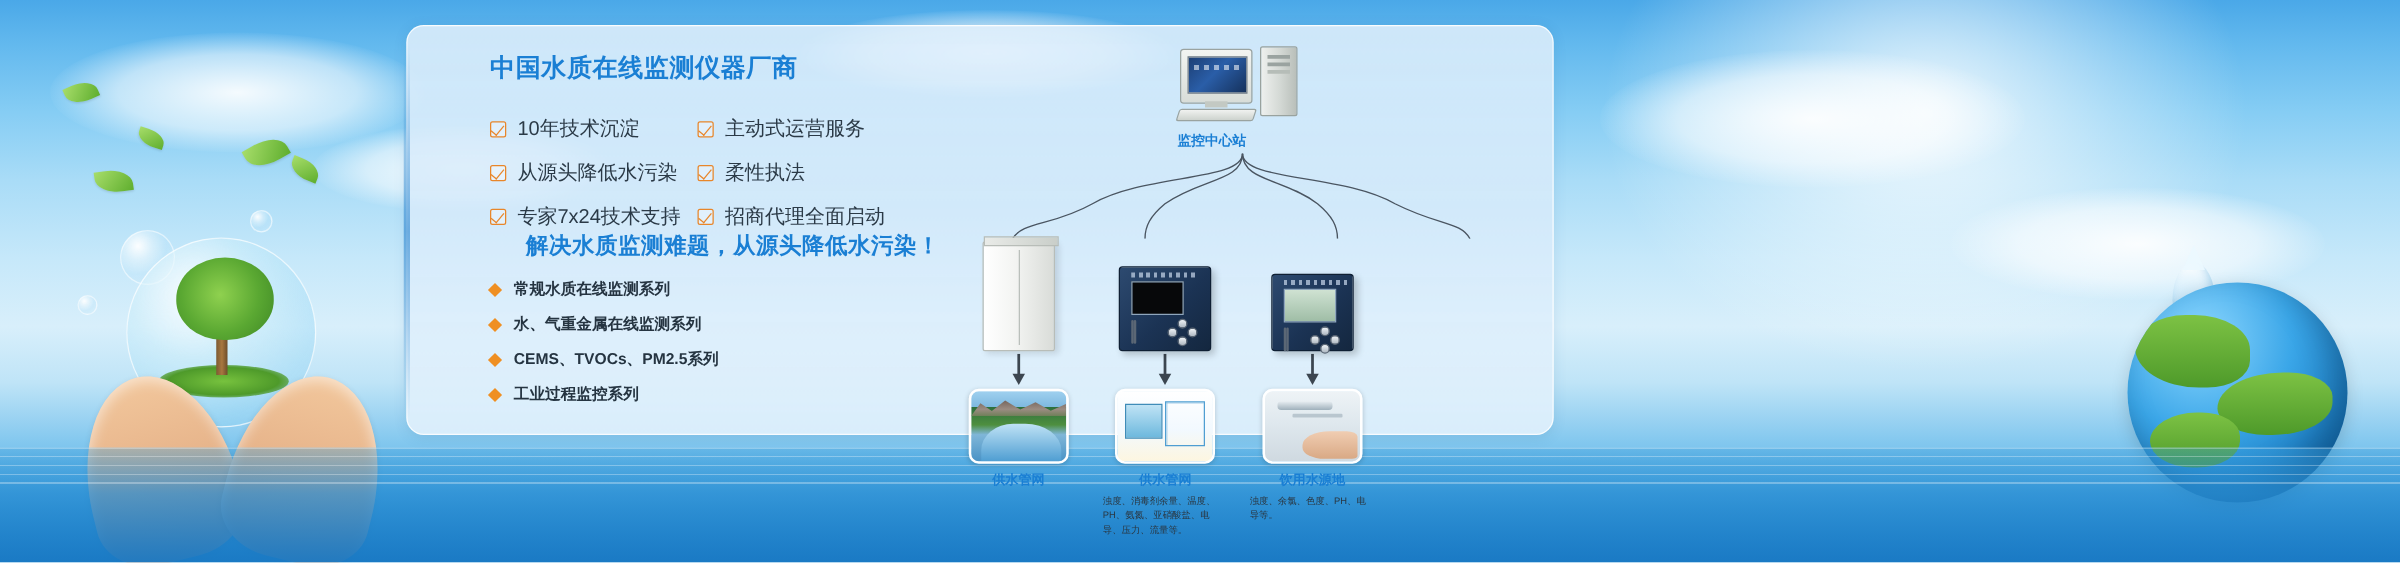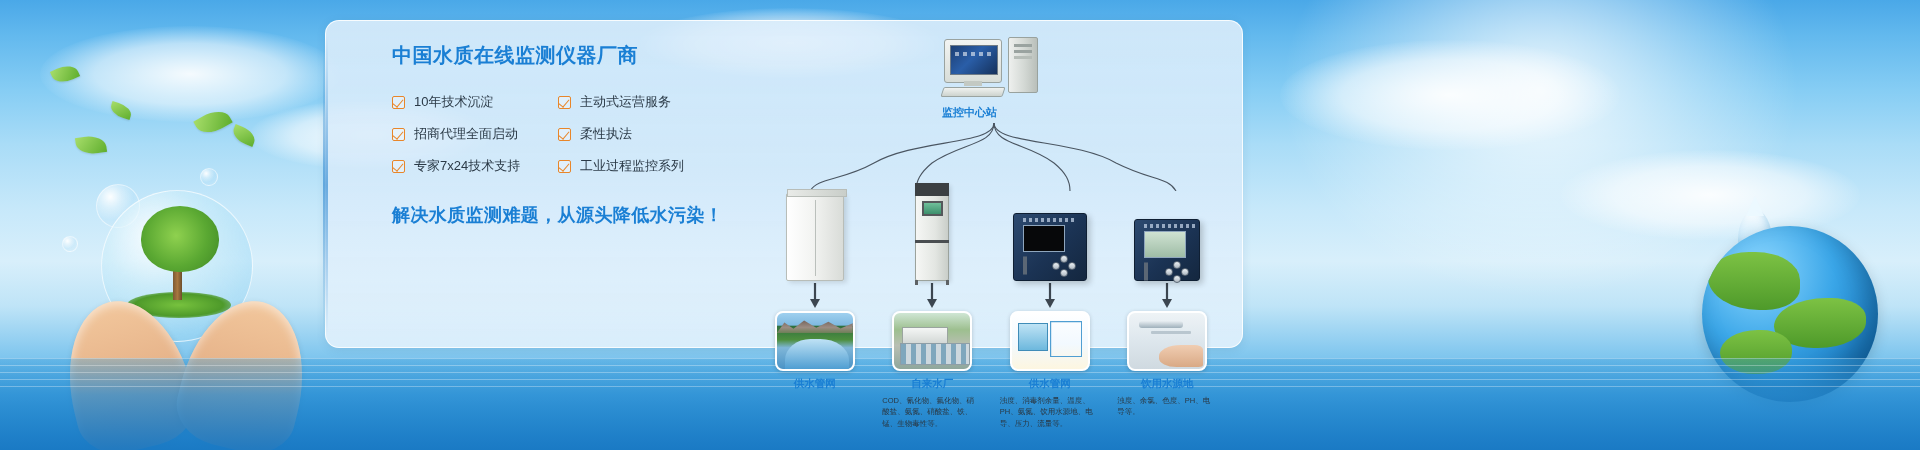--- a/index.html
+++ b/index.html
@@ -155,26 +155,26 @@
     width: 13px; height: 13px; flex: 0 0 13px;
     border: 1.6px solid #e8862a; border-radius: 2px;
     position: relative; background: rgba(255,255,255,.35);
   }
   .chk::after {
     content: ""; position: absolute; left: 2px; top: 0px;
     width: 5px; height: 9px;
     border-right: 1.8px solid #e8862a; border-bottom: 1.8px solid #e8862a;
     transform: rotate(40deg);
   }
-  .check-label { font-size: 13px; color: #2b3a47; white-space: nowrap; }
+  .check-label { font-size: 16px; color: #2b3a47; white-space: nowrap; }
 
   .headline2 {
-    margin-top: 28px;
     font-size: 18px; font-weight: bold; color: #1a7fd4; letter-spacing: .4px;
     white-space: nowrap;
+    text-align: right;
   }
   .bullets { margin-top: 15px; }
   .bullet-item { display: flex; align-items: center; gap: 11px; margin-bottom: 11px; }
   .diamond {
     width: 8px; height: 8px; flex: 0 0 8px;
     background: #ef8f22; transform: rotate(45deg);
   }
   .bullet-label { font-size: 12.5px; color: #253441; font-weight: bold; white-space: nowrap; }
 
   
@@ -409,38 +409,56 @@
         <div class="check-item">
           <span class="chk"></span>
           <span class="check-label">10年技术沉淀</span>
         </div>
         <div class="check-item">
           <span class="chk"></span>
           <span class="check-label">主动式运营服务</span>
         </div>
         <div class="check-item">
           <span class="chk"></span>
-          <span class="check-label">招商代理全面启动</span>
+          <span class="check-label">从源头降低水污染</span>
         </div>
         <div class="check-item">
           <span class="chk"></span>
           <span class="check-label">柔性执法</span>
         </div>
         <div class="check-item">
           <span class="chk"></span>
           <span class="check-label">专家7x24技术支持</span>
         </div>
         <div class="check-item">
           <span class="chk"></span>
-          <span class="check-label">工业过程监控系列</span>
+          <span class="check-label">招商代理全面启动</span>
         </div>
       </div>
 
       <div class="headline2">解决水质监测难题，从源头降低水污染！</div>
 
+      <div class="bullets">
+        <div class="bullet-item">
+          <span class="diamond"></span>
+          <span class="bullet-label">常规水质在线监测系列</span>
+        </div>
+        <div class="bullet-item">
+          <span class="diamond"></span>
+          <span class="bullet-label">水、气重金属在线监测系列</span>
+        </div>
+        <div class="bullet-item">
+          <span class="diamond"></span>
+          <span class="bullet-label">CEMS、TVOCs、PM2.5系列</span>
+        </div>
+        <div class="bullet-item">
+          <span class="diamond"></span>
+          <span class="bullet-label">工业过程监控系列</span>
+        </div>
+      </div>
     </div>
 
     <div class="diagram">
 
       <div class="center-node">
         <div class="pc">
           <div class="tower"></div>
           <div class="monitor">
             <div class="screen"></div>
           </div>
@@ -466,39 +484,20 @@
           <div class="arrow">
             <svg width="12" height="26" viewBox="0 0 12 26">
               <line x1="6" y1="0" x2="6" y2="17" stroke="#3c4650" stroke-width="2.2"></line>
               <polygon points="1,16 11,16 6,25" fill="#3c4650"></polygon>
             </svg>
           </div>
           <div class="photo ph1"></div>
           <div class="photo-title">供水管网</div>
         </div>
 
-        <div class="node">
-          <div class="device">
-            <div class="dev-column">
-              <span class="cap"></span>
-              <span class="disp"></span>
-              <span class="mid"></span>
-              <span class="legs"></span>
-            </div>
-          </div>
-          <div class="arrow">
-            <svg width="12" height="26" viewBox="0 0 12 26">
-              <line x1="6" y1="0" x2="6" y2="17" stroke="#3c4650" stroke-width="2.2"></line>
-              <polygon points="1,16 11,16 6,25" fill="#3c4650"></polygon>
-            </svg>
-          </div>
-          <div class="photo ph2"></div>
-          <div class="photo-title">自来水厂</div>
-          <div class="photo-desc">COD、氰化物、氟化物、硝酸盐、氨氮、硝酸盐、铁、锰、生物毒性等。</div>
-        </div>
 
         <div class="node">
           <div class="device">
             <div class="dev-panel">
               <span class="brand"></span>
               <span class="lcd"></span>
               <span class="btns">
                 <span class="btn"></span>
                 <span class="btn"></span>
               </span>
@@ -511,21 +510,21 @@
             </div>
           </div>
           <div class="arrow">
             <svg width="12" height="26" viewBox="0 0 12 26">
               <line x1="6" y1="0" x2="6" y2="17" stroke="#3c4650" stroke-width="2.2"></line>
               <polygon points="1,16 11,16 6,25" fill="#3c4650"></polygon>
             </svg>
           </div>
           <div class="photo ph3"></div>
           <div class="photo-title">供水管网</div>
-          <div class="photo-desc">浊度、消毒剂余量、温度、PH、氨氮、饮用水源地、电导、压力、流量等。</div>
+          <div class="photo-desc">浊度、消毒剂余量、温度、PH、氨氮、亚硝酸盐、电导、压力、流量等。</div>
         </div>
 
         <div class="node">
           <div class="device">
             <div class="dev-panel small">
               <span class="brand"></span>
               <span class="lcd"></span>
               <span class="btns">
                 <span class="btn"></span>
                 <span class="btn"></span>

